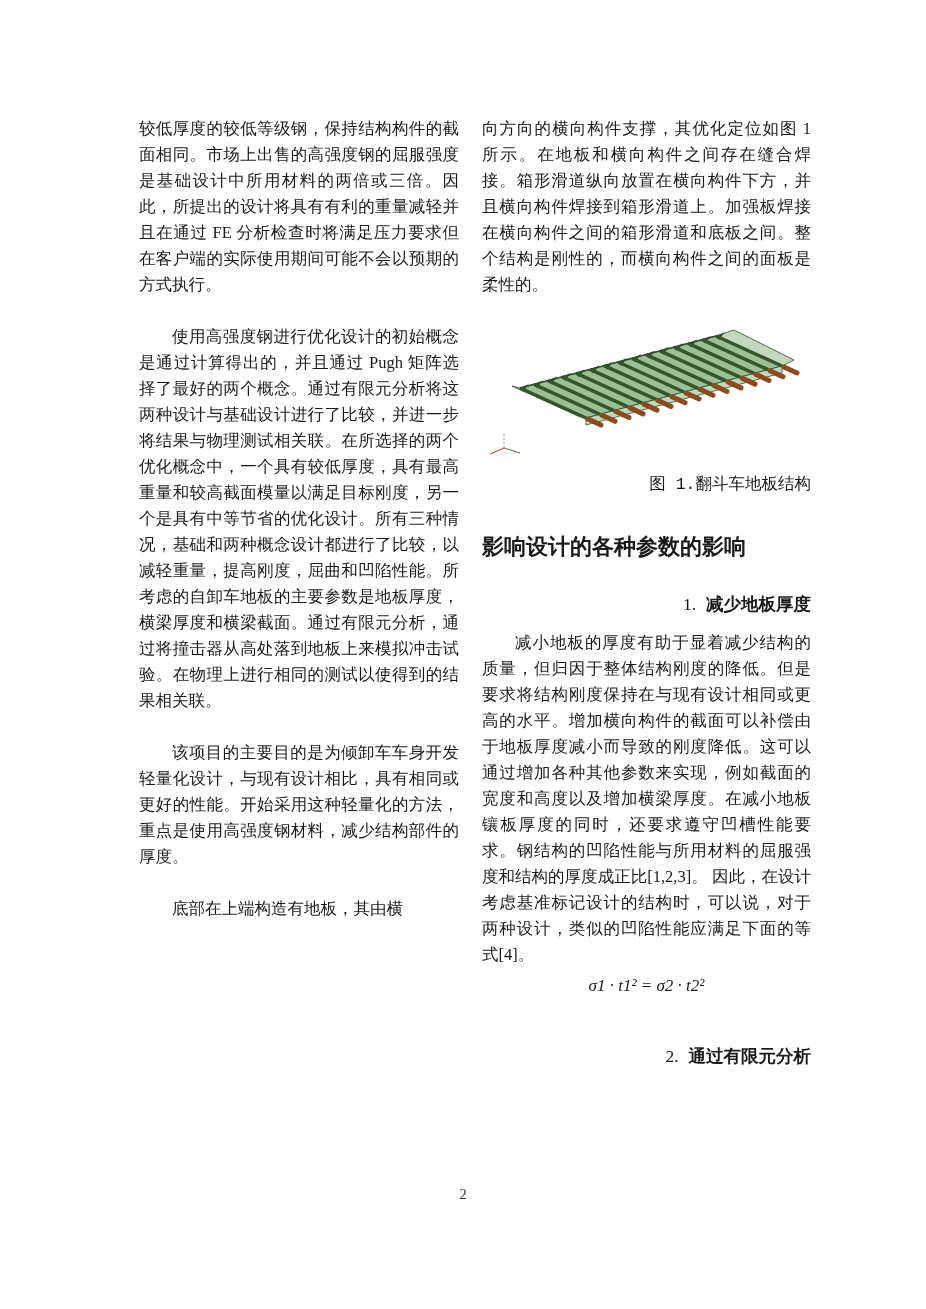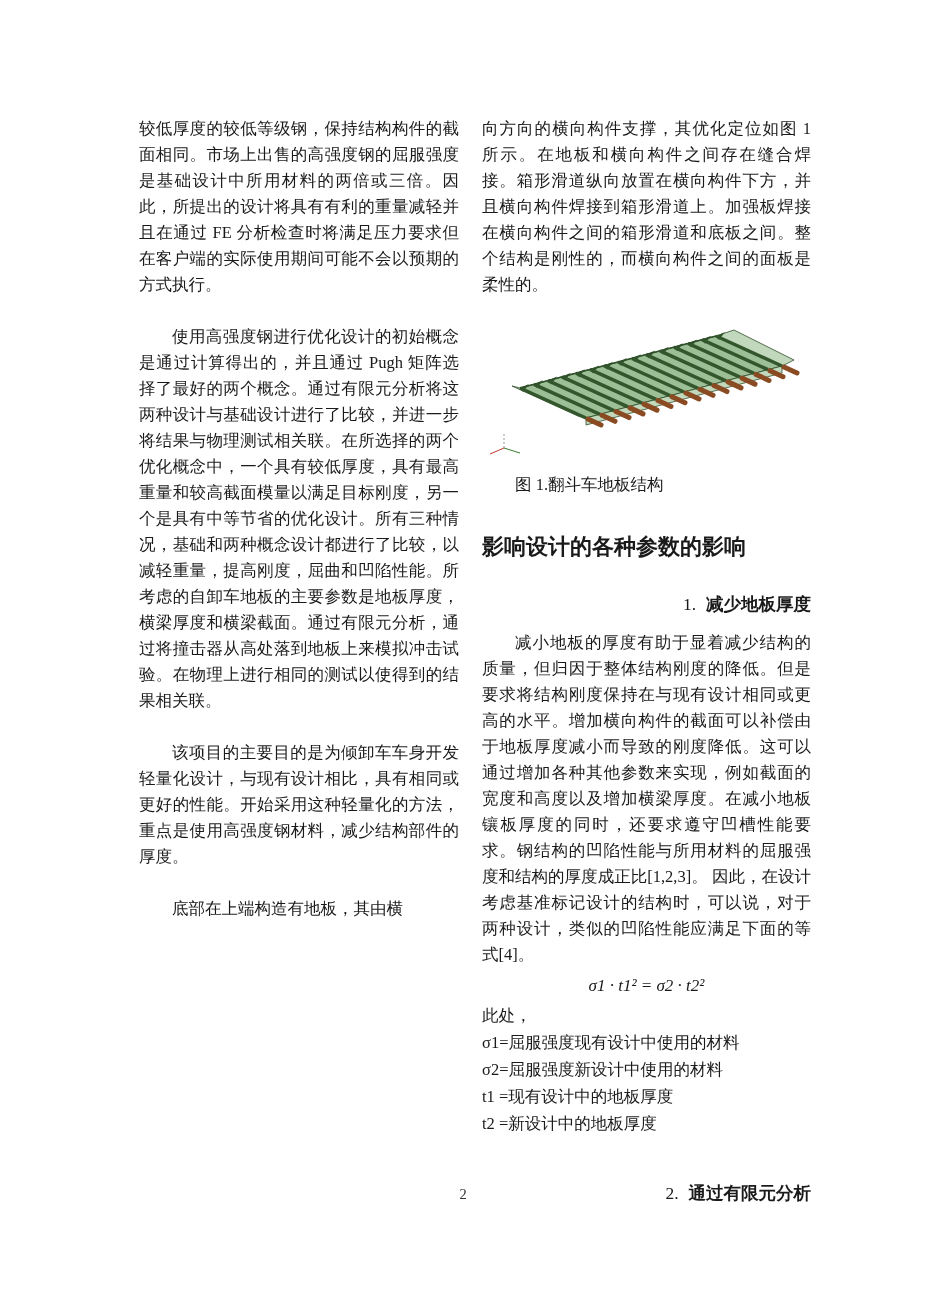--- a/index.html
+++ b/index.html
@@ -23,21 +23,21 @@
     margin:28px 0 18px 0;text-align:left;
   }
   h3.sub{
     font-size:17.5px;line-height:24px;margin:30px 0 14px 0;text-align:right;
     font-weight:normal;
   }
   h3.sub .sub-num{font-family:"Liberation Serif","DejaVu Serif",serif;font-weight:normal;margin-right:10px;}
   h3.sub .sub-label{font-family:"Liberation Sans","DejaVu Sans",sans-serif;font-weight:bold;}
   .figure-wrap{width:320px;margin:6px 0 2px 0;text-align:center;}
   .figure-caption{
-    text-align:left;font-size:16.5px;line-height:26px;margin:2px 0 0 0;text-indent:0;
+    text-align:right;font-size:16.5px;line-height:26px;margin:2px 0 0 0;text-indent:0;font-family:Liberation Mono, monospace;
   }
   .equation{
     text-align:center;font-style:italic;font-size:17px;line-height:28px;
     margin:2px 0 2px 0;font-family:"Liberation Serif","DejaVu Serif",serif;
   }
   .defs div{line-height:27px;text-align:left;}
   .where{text-align:left;}
   .page-number{
     position:absolute;left:0;right:0;top:1186px;text-align:center;
     font-size:14.5px;color:#333;
@@ -131,27 +131,20 @@
     <h2 class="sec" style="margin-top:34px">影响设计的各种参数的影响</h2>
 
     <h3 class="sub">
       <span class="sub-num">1.</span><span class="sub-label">减少地板厚度</span>
     </h3>
 
     <p style="margin-bottom:4px">减小地板的厚度有助于显着减少结构的质量，但归因于整体结构刚度的降低。但是要求将结构刚度保持在与现有设计相同或更高的水平。增加横向构件的截面可以补偿由于地板厚度减小而导致的刚度降低。这可以通过增加各种其他参数来实现，例如截面的宽度和高度以及增加横梁厚度。在减小地板镶板厚度的同时，还要求遵守凹槽性能要求。钢结构的凹陷性能与所用材料的屈服强度和结构的厚度成正比[1,2,3]。 因此，在设计考虑基准标记设计的结构时，可以说，对于两种设计，类似的凹陷性能应满足下面的等式[4]。</p>
 
     <div class="equation">σ1 · t1² = σ2 · t2²</div>
 
-    <div class="defs">
-      <div class="where">此处，</div>
-      <div>σ1=屈服强度现有设计中使用的材料</div>
-      <div>σ2=屈服强度新设计中使用的材料</div>
-      <div>t1 =现有设计中的地板厚度</div>
-      <div>t2 =新设计中的地板厚度</div>
-    </div>
 
     <h3 class="sub" style="margin-top:44px">
       <span class="sub-num">2.</span><span class="sub-label">通过有限元分析</span>
     </h3>
   </div>
 
   <div class="page-number">2</div>
 </div>
 
 </body></html>

